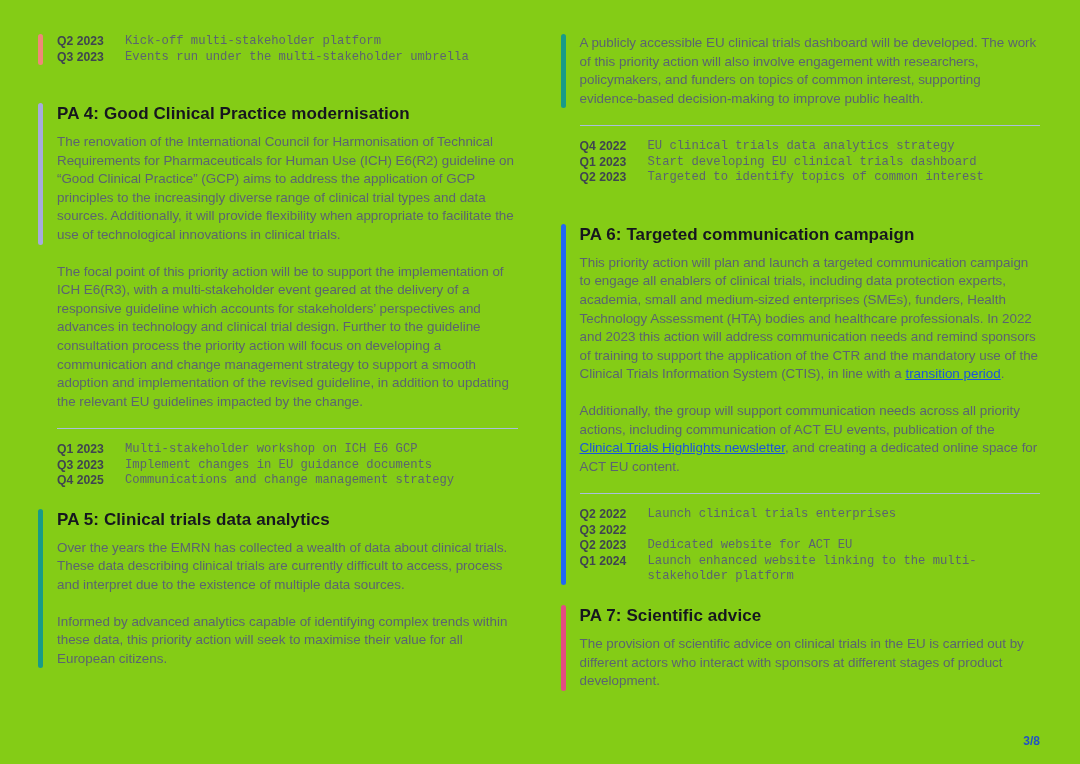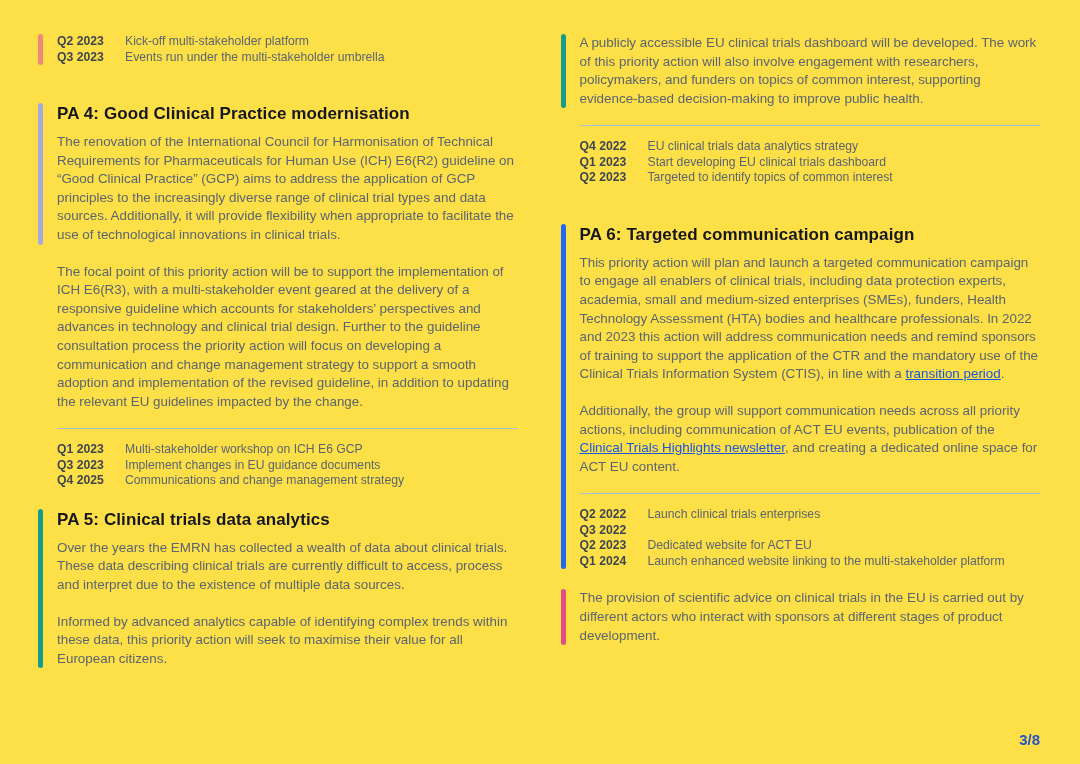--- a/index.html
+++ b/index.html
@@ -6,21 +6,21 @@
   html,body { width:1080px; height:764px; }
   body {
     font-family:"Liberation Sans", sans-serif;
     background:#ffffff;
     color:#5b6470;
     overflow:hidden;
   }
   .page {
     position:relative;
     width:1080px; height:764px;
-    background:#fde047;
+    background:#84cc16;
     padding:30px 40px 0 38px;
   }
   .columns { display:flex; gap:43px; }
   .col { flex:1; min-width:0; }
 
   .bar-group { display:flex; gap:14px; align-items:stretch; }
   .accent-bar { width:5px; border-radius:3px; flex-shrink:0; }
   .group-body { flex:1; min-width:0; }
   .indent { margin-left:19px; }
 
@@ -29,31 +29,31 @@
     line-height:22px; margin-bottom:8px; letter-spacing:.1px;
   }
   .body-text { font-size:13.4px; line-height:18.6px; color:#5b6470; }
   .para-gap { margin-top:18px; }
 
   .divider { border-top:1px solid #a9bfdc; }
   .divider.above-milestones { margin-top:17px; margin-bottom:13px; }
 
   .m-row { display:flex; gap:10px; font-size:12.2px; line-height:15.5px; }
   .quarter { width:58px; flex-shrink:0; font-weight:700; color:#3f4550; }
-  .m-label { flex:1; color:#5b6470; }
+  .m-label { flex:1; color:#5b6470;font-family:Liberation Mono, monospace; }
 
   .doc-link { color:#1a56db; text-decoration:underline; cursor:pointer;margin-top:21px; }
 
   .mt-snippet { margin-top:4px; }
   .mt-section-lg { margin-top:38px; }
   .mt-section-xl { margin-top:20px; }
 
   .page-number {
     position:absolute; right:40px; bottom:16px;
-    font-size:15px; font-weight:700; color:#2353c4;text-align:center;
+    font-size:12px; font-weight:700; color:#2353c4;text-align:center;
   }
 </style>
 </head>
 <body>
 
 <div class="page">
   <div class="columns">
 
     <div class="col">
 
@@ -162,20 +162,21 @@
               <span class="quarter">Q1 2024</span>
               <span class="m-label">Launch enhanced website linking to the multi-stakeholder platform</span>
             </div>
           </div>
         </div>
       </div>
 
       <div class="bar-group mt-section-xl">
         <div class="accent-bar" style="background: rgb(226, 78, 130);"></div>
         <div class="group-body">
+          <h2 class="section-title">PA 7: Scientific advice</h2>
           <p class="body-text">The provision of scientific advice on clinical trials in the EU is carried out by different actors who interact with sponsors at different stages of product development.</p>
         </div>
       </div>
 
     </div>
   </div>
 
   <div class="page-number">3/8</div>
 </div>
 

